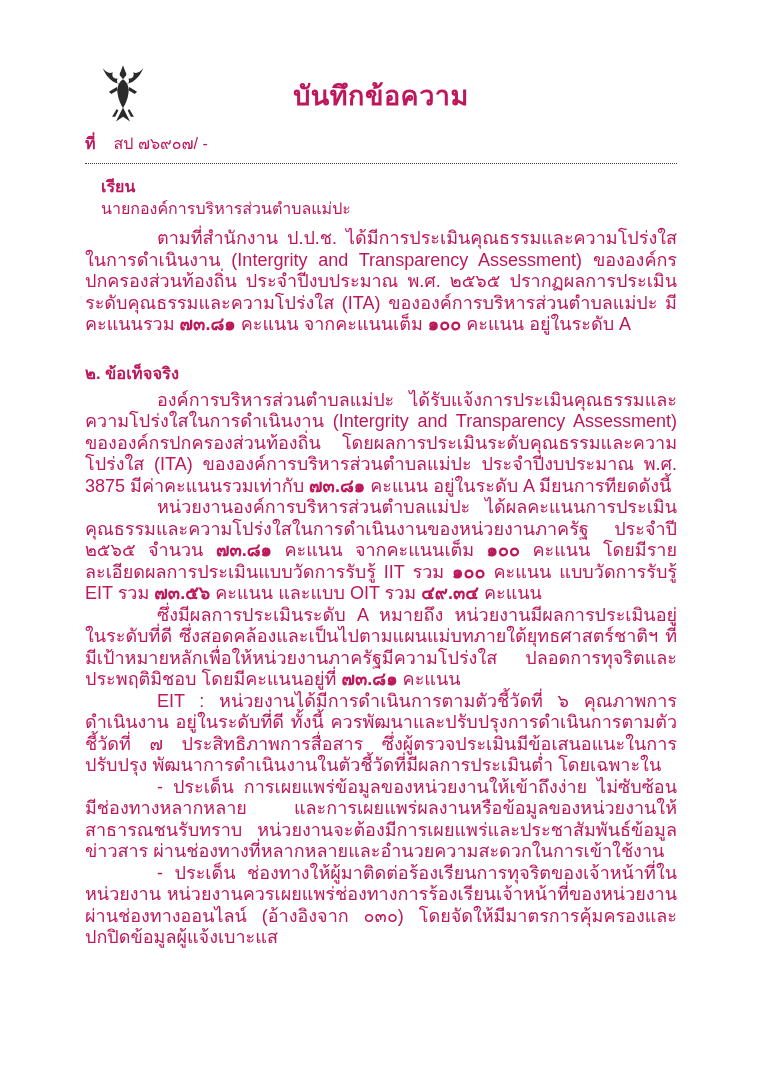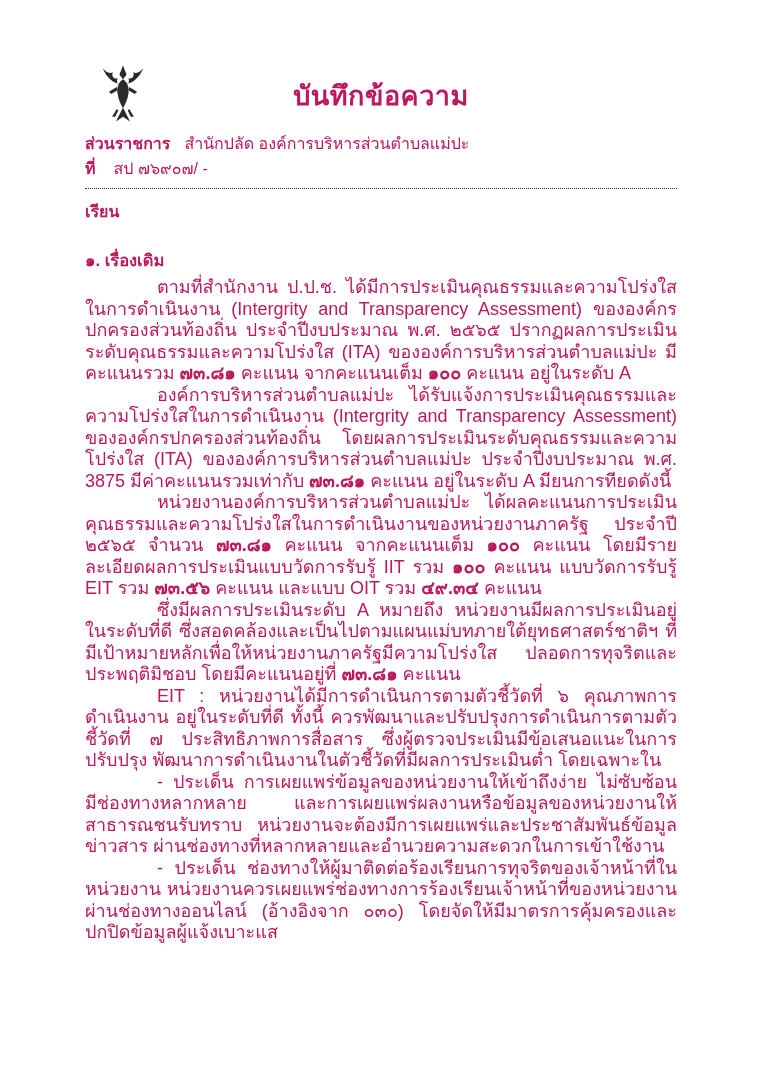--- a/index.html
+++ b/index.html
@@ -86,43 +86,40 @@
         <path d="M32 56 l9 18 -9 -6 -9 6 Z"></path>
 
         <path d="M24 58 l-6 10 4 0 4 -8 Z"></path>
         <path d="M40 58 l6 10 -4 0 -4 -8 Z"></path>
       </g>
     </svg>
   </div>
 
   <div class="doc-title">บันทึกข้อความ</div>
 
-  <div class="hrow">
-    <span class="lbl">ส่วนราชการ</span>
-    <span class="agency-val">สำนักปลัด  องค์การบริหารส่วนตำบลแม่ปะ</span>
-  </div>
 
   <div class="hrow row-number">
     <span class="lbl">ที่</span>
     <span class="num-val">สป ๗๖๙๐๗/ -</span>
   </div>
 
 
   <div class="dotline"></div>
 
   <div class="hrow row-to">
     <span class="lbl">เรียน</span>
+    <span class="to-val">นายกองค์การบริหารส่วนตำบลแม่ปะ</span>
   </div>
 
   <div class="doc-body">
       <div>
-        <div class="sec-heading">๑. เรื่องเดิม</div>
         <p class="para"><span>ตามที่สำนักงาน ป.ป.ช. ได้มีการประเมินคุณธรรมและความโปร่งใสในการดำเนินงาน (Intergrity and Transparency Assessment) ขององค์กรปกครองส่วนท้องถิ่น ประจำปีงบประมาณ พ.ศ. ๒๕๖๕  ปรากฏผลการประเมินระดับคุณธรรมและความโปร่งใส (ITA) ขององค์การบริหารส่วนตำบลแม่ปะ มีคะแนนรวม </span><b>๗๓.๘๑</b><span> คะแนน จากคะแนนเต็ม </span><b>๑๐๐</b><span> คะแนน อยู่ในระดับ A</span></p>
       </div>
       <div>
+        <div class="sec-heading">๒. ข้อเท็จจริง</div>
         <p class="para"><span>องค์การบริหารส่วนตำบลแม่ปะ ได้รับแจ้งการประเมินคุณธรรมและความโปร่งใสในการดำเนินงาน (Intergrity and Transparency Assessment) ขององค์กรปกครองส่วนท้องถิ่น  โดยผลการประเมินระดับคุณธรรมและความโปร่งใส (ITA) ขององค์การบริหารส่วนตำบลแม่ปะ ประจำปีงบประมาณ พ.ศ. 3875 มีค่าคะแนนรวมเท่ากับ </span><b>๗๓.๘๑</b><span> คะแนน อยู่ในระดับ A มียนการทียดดังนี้</span></p>
         <p class="para"><span>หน่วยงานองค์การบริหารส่วนตำบลแม่ปะ ได้ผลคะแนนการประเมินคุณธรรมและความโปร่งใสในการดำเนินงานของหน่วยงานภาครัฐ ประจำปี ๒๕๖๕ จำนวน </span><b>๗๓.๘๑</b><span> คะแนน จากคะแนนเต็ม </span><b>๑๐๐</b><span> คะแนน โดยมีรายละเอียดผลการประเมินแบบวัดการรับรู้ IIT รวม </span><b>๑๐๐</b><span> คะแนน แบบวัดการรับรู้ EIT รวม </span><b>๗๓.๕๖</b><span> คะแนน และแบบ OIT รวม </span><b>๔๙.๓๔</b><span> คะแนน</span></p>
         <p class="para"><span>ซึ่งมีผลการประเมินระดับ A หมายถึง หน่วยงานมีผลการประเมินอยู่ในระดับที่ดี ซึ่งสอดคล้องและเป็นไปตามแผนแม่บทภายใต้ยุทธศาสตร์ชาติฯ ที่มีเป้าหมายหลักเพื่อให้หน่วยงานภาครัฐมีความโปร่งใส ปลอดการทุจริตและประพฤติมิชอบ โดยมีคะแนนอยู่ที่ </span><b>๗๓.๘๑</b><span> คะแนน</span></p>
         <p class="para"><span>EIT : หน่วยงานได้มีการดำเนินการตามตัวชี้วัดที่ ๖ คุณภาพการดำเนินงาน อยู่ในระดับที่ดี ทั้งนี้ ควรพัฒนาและปรับปรุงการดำเนินการตามตัวชี้วัดที่ ๗ ประสิทธิภาพการสื่อสาร ซึ่งผู้ตรวจประเมินมีข้อเสนอแนะในการปรับปรุง พัฒนาการดำเนินงานในตัวชี้วัดที่มีผลการประเมินต่ำ โดยเฉพาะใน</span></p>
         <p class="para"><span>- ประเด็น การเผยแพร่ข้อมูลของหน่วยงานให้เข้าถึงง่าย ไม่ซับซ้อน มีช่องทางหลากหลาย และการเผยแพร่ผลงานหรือข้อมูลของหน่วยงานให้สาธารณชนรับทราบ หน่วยงานจะต้องมีการเผยแพร่และประชาสัมพันธ์ข้อมูลข่าวสาร ผ่านช่องทางที่หลากหลายและอำนวยความสะดวกในการเข้าใช้งาน</span></p>
         <p class="para"><span>- ประเด็น ช่องทางให้ผู้มาติดต่อร้องเรียนการทุจริตของเจ้าหน้าที่ในหน่วยงาน หน่วยงานควรเผยแพร่ช่องทางการร้องเรียนเจ้าหน้าที่ของหน่วยงาน ผ่านช่องทางออนไลน์ (อ้างอิงจาก ๐๓๐) โดยจัดให้มีมาตรการคุ้มครองและปกปิดข้อมูลผู้แจ้งเบาะแส</span></p>
       </div>
     </div>
 
 </div>

